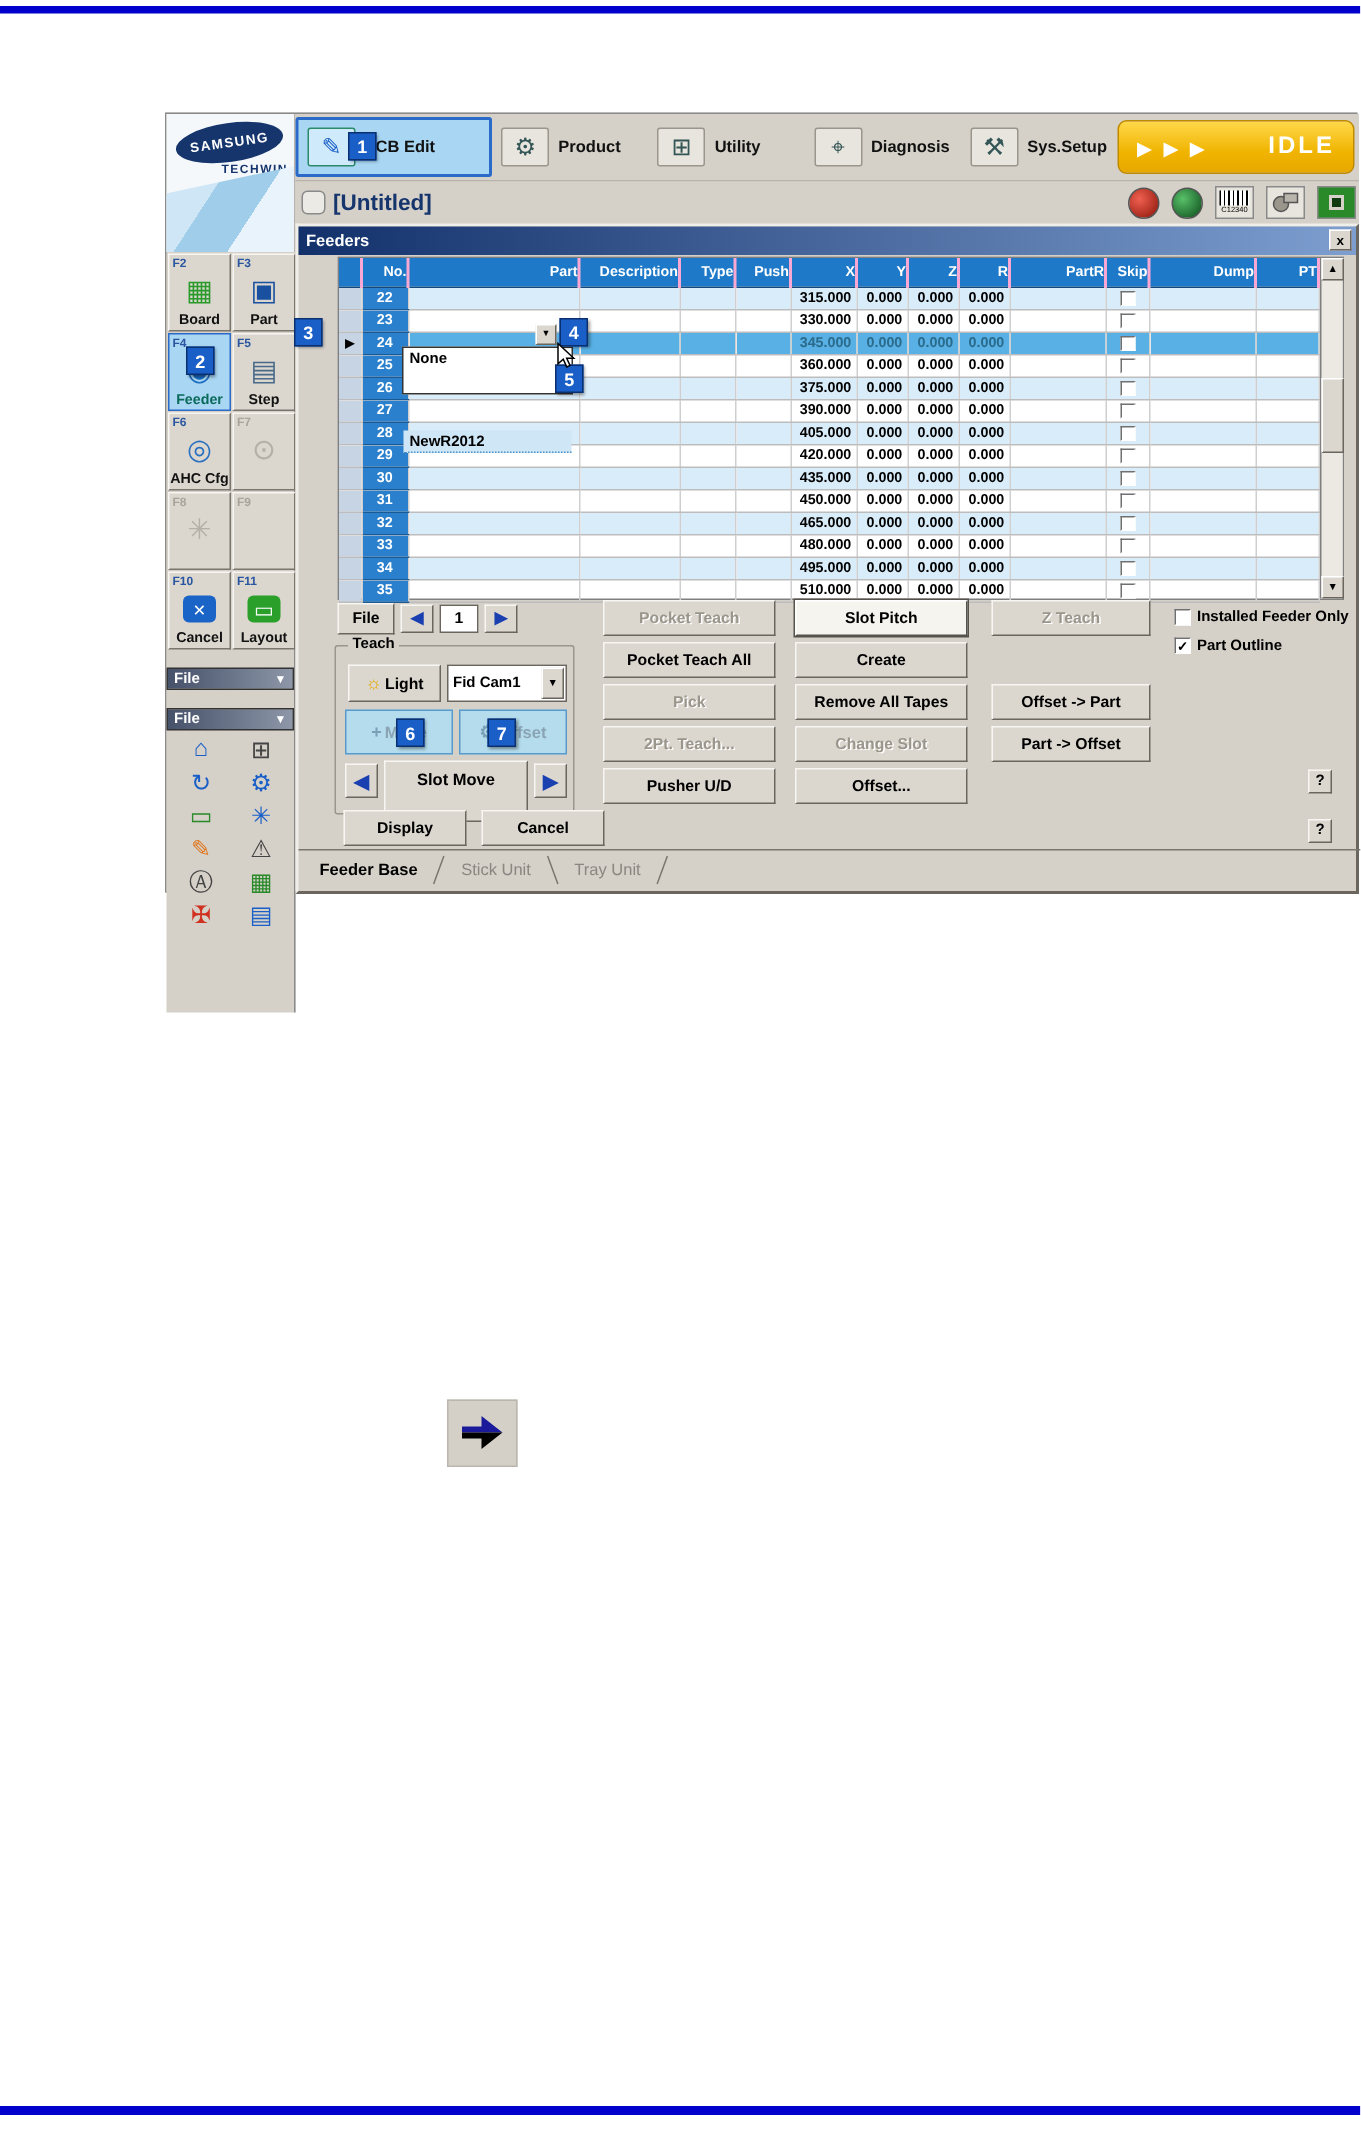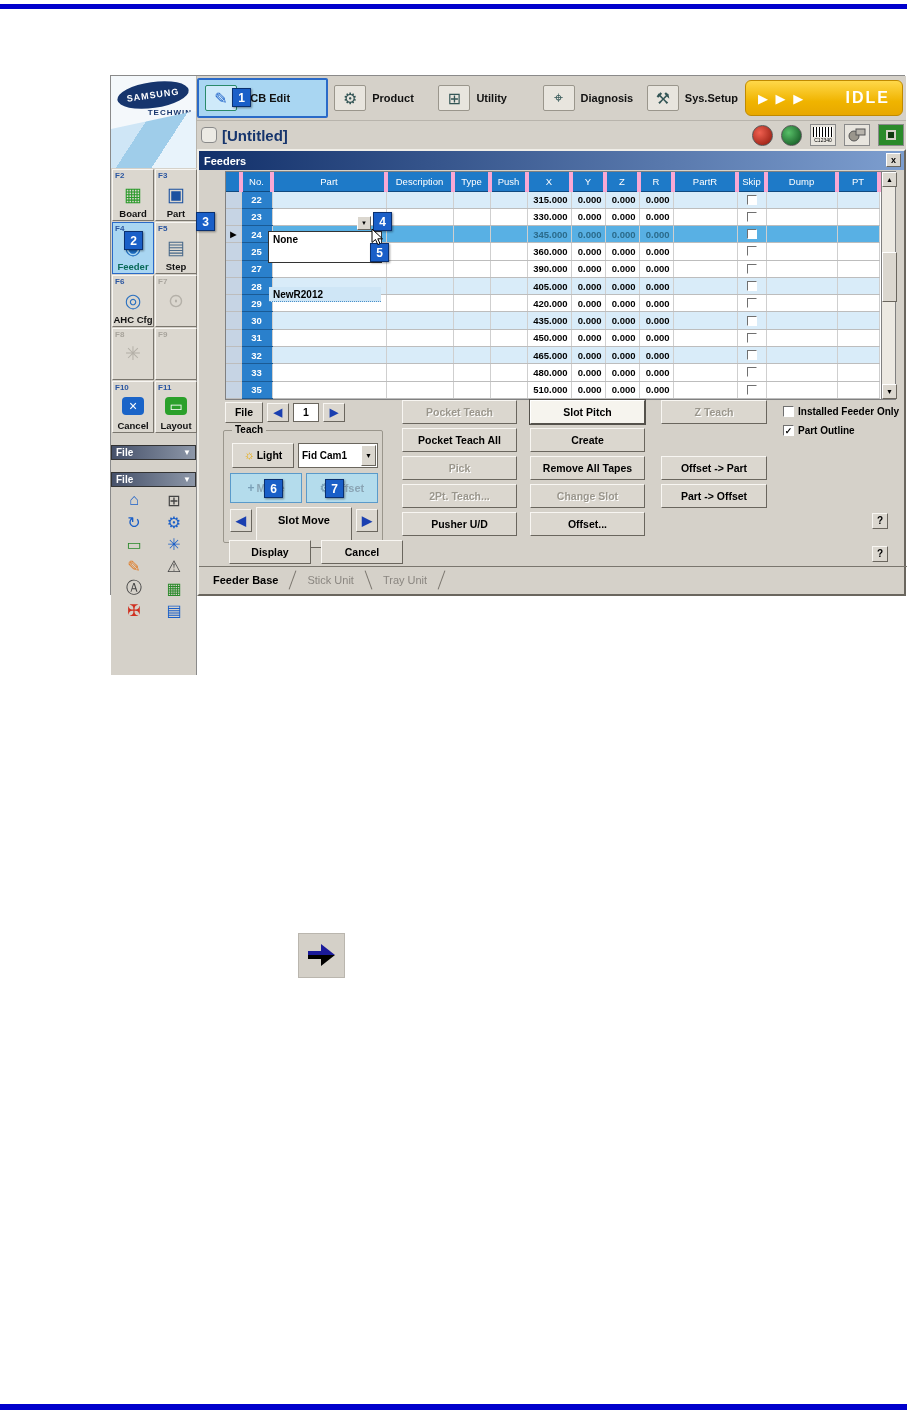--- a/index.html
+++ b/index.html
@@ -74,21 +74,21 @@
   #win { position:absolute; left:86px; top:73px; width:709px; height:447px; background:#d5d1c9;
          border:2px solid; border-color:#f0eee8 #6a665e #6a665e #f0eee8; }
   #win-title { height:19px; background:linear-gradient(90deg,#12306a,#7d9ecf); color:#fff; font-weight:bold; font-size:11px;
                display:flex; align-items:center; padding-left:5px; position:relative; }
   #win-close { position:absolute; right:3px; top:2px; width:15px; height:14px; background:#dbd7cf; border:1px solid; border-color:#fff #6a665e #6a665e #fff;
                font-size:9px; font-weight:bold; text-align:center; line-height:12px; color:#000; }
 
   
   #tablewrap { position:absolute; left:26px; top:20px; width:671px; height:229px; background:#fff; border:1px solid #808080; display:flex; }
   table#grid { border-collapse:collapse; table-layout:fixed; width:653px; }
-  #grid th { background:#1e7ac8; color:#fff; font-size:9.5px; font-weight:normal; height:19px; border-right:4px solid #f9a8d4; border-bottom:1px solid #104a80; text-align:center; }
+  #grid th { background:#1e7ac8; color:#fff; font-size:9.5px; font-weight:bold; height:19px; border-right:2px solid #f9a8d4; border-bottom:1px solid #104a80; text-align:right; }
   #grid td { height:15px; font-size:9.5px; font-weight:bold; border-right:1px solid #cfcfcf; border-bottom:1px solid #bdbdbd; overflow:hidden; white-space:nowrap; }
   #grid td.sel { background:#c6d4e4; text-align:center; font-size:8px; color:#000; }
   #grid td.rowno { background:#2a80cc; color:#fff; text-align:center; border-bottom:1px solid #1a5a94; }
   #grid tr.alt td.blank, #grid tr.alt td.num, #grid tr.alt td.skipcell { background:#d9ecf9; }
   #grid td.num { text-align:right; padding-right:3px; }
   #grid tr.selected td.blank, #grid tr.selected td.num, #grid tr.selected td.skipcell { background:#58b0e4; color:#2a6a8a; }
   .skipbox { display:block; margin:2px auto; width:10px; height:10px; background:#fff; border:1px solid; border-color:#707070 #fff #fff #707070; }
   #vscroll { width:16px; background:#ece9e2; border-left:1px solid #808080; position:relative; }
   .sbtn { position:absolute; left:0; width:15px; height:15px; background:#dbd7cf; border:1px solid; border-color:#fff #6a665e #6a665e #fff;
           font-size:7px; text-align:center; line-height:13px; color:#000; }
@@ -430,20 +430,38 @@
                 <td class="num">0.000</td>
                 <td class="num">0.000</td>
                 <td class="num">0.000</td>
                 <td class="blank"></td>
                 <td class="skipcell">
                   <span class="skipbox"></span>
                 </td>
                 <td class="blank"></td>
                 <td class="blank"></td>
               </tr>
+              <tr class="alt">
+                <td class="sel"></td>
+                <td class="rowno">26</td>
+                <td class="blank"></td>
+                <td class="blank"></td>
+                <td class="blank"></td>
+                <td class="blank"></td>
+                <td class="num">375.000</td>
+                <td class="num">0.000</td>
+                <td class="num">0.000</td>
+                <td class="num">0.000</td>
+                <td class="blank"></td>
+                <td class="skipcell">
+                  <span class="skipbox"></span>
+                </td>
+                <td class="blank"></td>
+                <td class="blank"></td>
+              </tr>
               <tr>
                 <td class="sel"></td>
                 <td class="rowno">27</td>
                 <td class="blank"></td>
                 <td class="blank"></td>
                 <td class="blank"></td>
                 <td class="blank"></td>
                 <td class="num">390.000</td>
                 <td class="num">0.000</td>
                 <td class="num">0.000</td>
@@ -546,20 +564,38 @@
                 <td class="blank"></td>
               </tr>
               <tr>
                 <td class="sel"></td>
                 <td class="rowno">33</td>
                 <td class="blank"></td>
                 <td class="blank"></td>
                 <td class="blank"></td>
                 <td class="blank"></td>
                 <td class="num">480.000</td>
+                <td class="num">0.000</td>
+                <td class="num">0.000</td>
+                <td class="num">0.000</td>
+                <td class="blank"></td>
+                <td class="skipcell">
+                  <span class="skipbox"></span>
+                </td>
+                <td class="blank"></td>
+                <td class="blank"></td>
+              </tr>
+              <tr class="alt">
+                <td class="sel"></td>
+                <td class="rowno">34</td>
+                <td class="blank"></td>
+                <td class="blank"></td>
+                <td class="blank"></td>
+                <td class="blank"></td>
+                <td class="num">495.000</td>
                 <td class="num">0.000</td>
                 <td class="num">0.000</td>
                 <td class="num">0.000</td>
                 <td class="blank"></td>
                 <td class="skipcell">
                   <span class="skipbox"></span>
                 </td>
                 <td class="blank"></td>
                 <td class="blank"></td>
               </tr>

